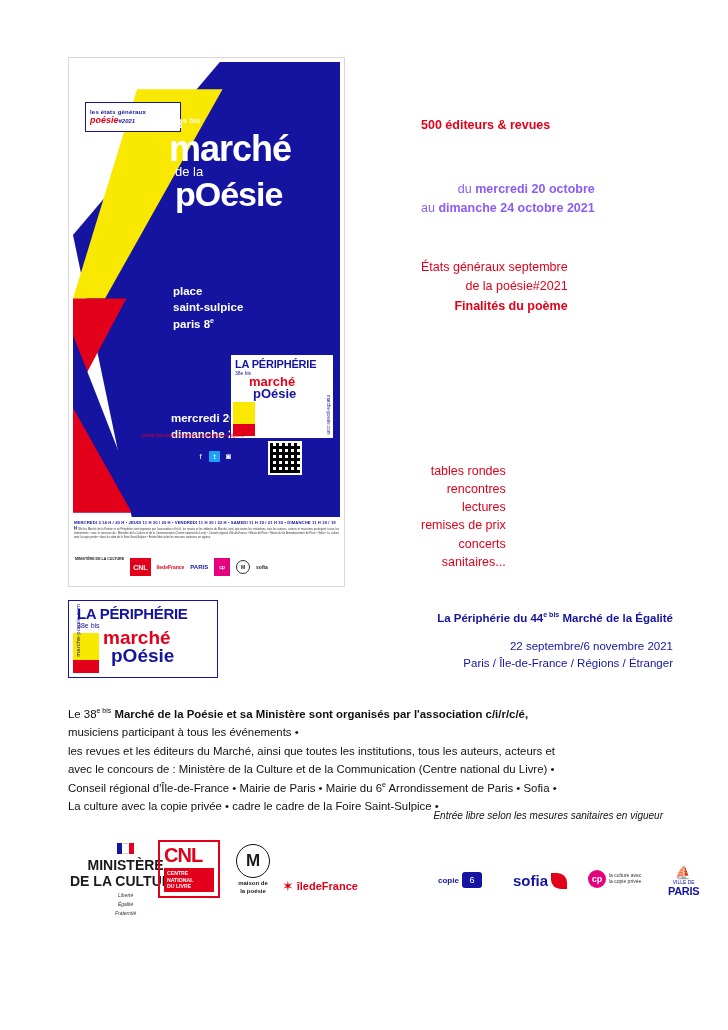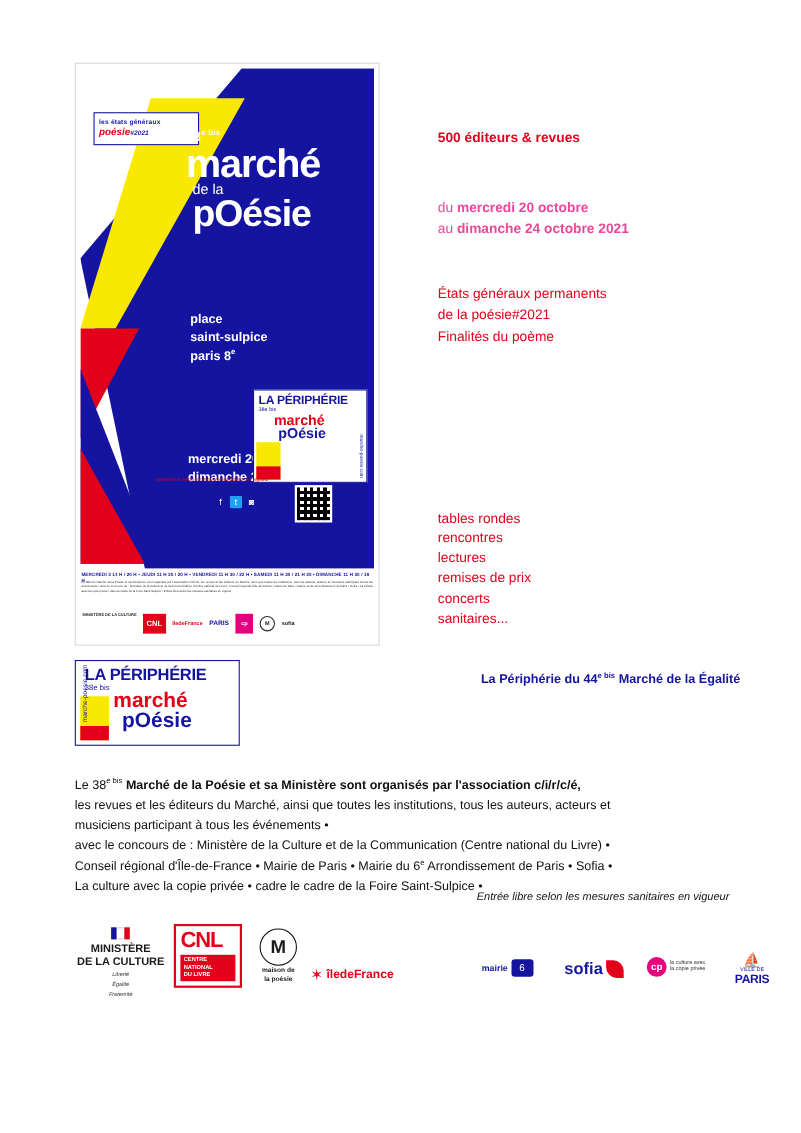--- a/index.html
+++ b/index.html
@@ -161,32 +161,32 @@
   }
   .plogo { height: 18px; display: flex; align-items: center; font-size: 5px; font-weight: 700; color: #1a1a1a; }
   .plogo.fr { flex-direction: column; line-height: 1.05; font-size: 3.6px; color:#1a1a1a; }
   .plogo.cnl { background: #e2001a; color: #fff; padding: 2px 3px; font-size: 7px; }
   .plogo.pink { background: #e5007d; color: #fff; padding: 2px 5px; font-size: 5px; }
   .plogo.idf { color: #e2001a; font-size: 5px; }
   .plogo.paris { color: #1414a0; font-size: 6px; }
   .plogo.circle { width: 14px; height: 14px; border: 1px solid #333; border-radius: 50%; font-size: 5px; justify-content: center; }
 
   
-  .rc { position: absolute; left: 398px; }
+  .rc { position: absolute; left: 421px; text-align: right; }
   .rc-editeurs {
     top: 118px; color: #e2001a; font-size: 12.5px; font-weight: 700;
   }
   .rc-dates {
-    top: 180px; color: #ec4899; font-size: 12.5px; line-height: 1.55;
+    top: 180px; color: #8b5cf6; font-size: 12.5px; line-height: 1.55;
   }
   .rc-dates b { font-weight: 700; }
   .rc-etats {
     top: 258px; color: #e2001a; font-size: 12.5px; line-height: 1.55;
   }
-  .rc-etats .bold { font-weight: 400; }
+  .rc-etats .bold { font-weight: 700; }
   .rc-activities {
     top: 462px; color: #e2001a; font-size: 12.5px; line-height: 1.45;
   }
 
   
   .periph-card {
     position: absolute; left: 68px; top: 600px; width: 150px; height: 78px;
     background: #ffffff; border: 1px solid #1414a0; overflow: hidden;
   }
   .periph-card .t { color: #1414a0; font-size: 15px; font-weight: 700; padding: 4px 0 0 8px; letter-spacing: -.3px; }
@@ -219,21 +219,21 @@
 
   
   .footer { position: absolute; left: 60px; top: 838px; width: 612px; height: 72px; }
   .f-logo { position: absolute; }
   .f-mc { left: 10px; top: 5px; text-align: center; }
   .f-mc .flag { display: flex; justify-content: center; gap: 1px; margin-bottom: 3px; }
   .f-mc .flag i { display: block; width: 5px; height: 11px; }
   .f-mc .flag .b { background: #1414a0; }
   .f-mc .flag .w { background: #ffffff; border-top: 1px solid #ccc; border-bottom: 1px solid #ccc; }
   .f-mc .flag .r { background: #e2001a; }
-  .f-mc .t1 { font-size: 10px; font-weight: 700; line-height: 1.15; }
+  .f-mc .t1 { font-size: 14px; font-weight: 700; line-height: 1.15; }
   .f-mc .t2 { font-size: 5px; font-style: italic; line-height: 1.2; margin-top: 3px; color: #333; }
   .f-cnl { left: 98px; top: 2px; width: 62px; }
   .f-cnl .box { border: 2px solid #e2001a; padding: 3px 4px 4px; }
   .f-cnl .mark { color: #e2001a; font-size: 20px; font-weight: 700; letter-spacing: -1px; line-height: 1; }
   .f-cnl .sub { background: #e2001a; color: #fff; font-size: 5.2px; font-weight: 700; line-height: 1.25; padding: 2px 3px; margin-top: 3px; }
   .f-mdd { left: 176px; top: 6px; text-align: center; }
   .f-mdd .circ { width: 34px; height: 34px; border: 1.5px solid #111; border-radius: 50%; margin: 0 auto; display: flex; align-items: center; justify-content: center; font-size: 17px; font-weight: 700; }
   .f-mdd .cap { font-size: 6px; font-weight: 700; margin-top: 2px; }
   .f-idf { left: 222px; top: 40px; display: flex; align-items: center; gap: 3px; }
   .f-idf .ico { color: #e2001a; font-size: 14px; }
@@ -325,21 +325,21 @@
   </div>
 
   <div class="rc rc-editeurs">500 éditeurs &amp; revues</div>
 
   <div class="rc rc-dates">
     <div><span>du </span><b>mercredi 20 octobre</b></div>
     <div><span>au </span><b>dimanche 24 octobre 2021</b></div>
   </div>
 
   <div class="rc rc-etats">
-    <div>États généraux permanents</div>
+    <div>États généraux septembre</div>
     <div>de la poésie#2021</div>
     <div class="bold">Finalités du poème</div>
   </div>
 
   <div class="rc rc-activities">
     <div>tables rondes</div>
     <div>rencontres</div>
     <div>lectures</div>
     <div>remises de prix</div>
     <div>concerts</div>
@@ -351,26 +351,28 @@
     <div class="s"><span>38</span><span>e bis</span></div>
     <div class="m">marché</div>
     <div class="p">pOésie</div>
     <div class="ys"></div>
     <div class="rs"></div>
     <div class="vert">marche-poesie.com</div>
   </div>
 
   <div class="periph-text">
     <div class="periph-title"><span>La Périphérie du 44</span><sup>e bis</sup><span> Marché de la Égalité</span></div>
+    <div class="periph-line">22 septembre/6 novembre 2021</div>
+    <div class="periph-line" style="margin-top:0">Paris / Île-de-France / Régions / Étranger</div>
   </div>
 
   <div class="body-text">
     <div><span>Le 38</span><sup>e bis</sup><b> Marché de la Poésie et sa Ministère sont organisés par l'association c/i/r/c/é,</b></div>
+    <div>musiciens participant à tous les événements •</div>
     <div>les revues et les éditeurs du Marché, ainsi que toutes les institutions, tous les auteurs, acteurs et</div>
-    <div>musiciens participant à tous les événements •</div>
     <div>avec le concours de : Ministère de la Culture et de la Communication (Centre national du Livre) •</div>
     <div><span>Conseil régional d'Île-de-France • Mairie de Paris • Mairie du 6</span><sup>e</sup><span> Arrondissement de Paris • Sofia •</span></div>
     <div>La culture avec la copie privée • cadre le cadre de la Foire Saint-Sulpice •</div>
   </div>
 
   <div class="entree">Entrée libre selon les mesures sanitaires en vigueur</div>
 
   <div class="footer">
 
     <div class="f-logo f-mc">
@@ -402,21 +404,21 @@
       <div class="cap">maison de</div>
       <div class="cap">la poésie</div>
     </div>
 
     <div class="f-logo f-idf">
       <span class="ico">✶</span>
       <span class="txt">îledeFrance</span>
     </div>
 
     <div class="f-logo f-mairie">
-      <span class="txt">mairie</span>
+      <span class="txt">copie</span>
       <span class="badge">6</span>
     </div>
 
     <div class="f-logo f-sofia">
       <span class="txt">sofia</span>
       <span class="leaf"></span>
     </div>
 
     <div class="f-logo f-cp">
       <span class="circ">cp</span>

